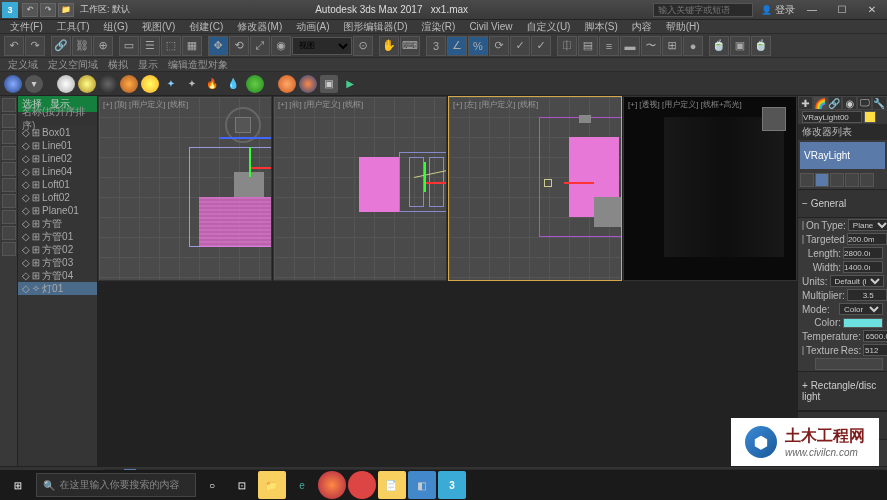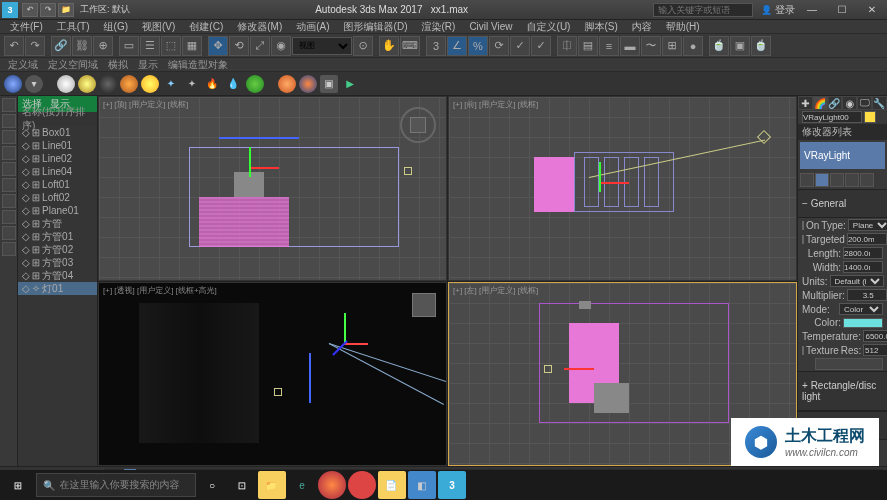--- a/index.html
+++ b/index.html
@@ -25,21 +25,21 @@
 .ic-btn{width:18px;height:18px;border-radius:9px;display:flex;align-items:center;justify-content:center}
 .main{display:flex;height:370px}
 .left-panel{width:80px;background:#353535;border-right:1px solid #222;display:flex;flex-direction:column}
 .lp-header{height:16px;background:#15803d;display:flex;align-items:center;padding:0 4px;font-size:9px;gap:8px}
 .lp-sub{height:14px;background:#333;font-size:10px;padding:0 4px;display:flex;align-items:center;color:#999}
 .scene-tree{flex:1;overflow:hidden;font-size:8px}
 .tree-item{height:13px;display:flex;align-items:center;padding-left:4px;gap:2px;color:#aaa}
 .tree-item.sel{background:#4a6a8a}
 .lp-tools{width:18px;background:#393939;display:flex;flex-direction:column;gap:2px;padding:2px}
 .lpt-btn{width:14px;height:14px;background:#444;border:1px solid #555}
-.viewports{flex:1;display:grid;grid-template-columns:1fr 1fr;grid-template-rows:1fr 1fr;gap:1px;background:#222;position:relative}
+.viewports{flex:1;display:grid;grid-template-columns:1fr 1fr 1fr 1fr;grid-template-rows:1fr 1fr;gap:1px;background:#222;position:relative}
 .viewport{background:#4a4a4a;position:relative;overflow:hidden;border:1px solid #333}
 .viewport.active{border:1px solid #d4a84a}
 .vp-label{position:absolute;top:2px;left:4px;font-size:8px;color:#999;z-index:10}
 .vp-grid{position:absolute;inset:0;background-image:linear-gradient(#555 1px,transparent 1px),linear-gradient(90deg,#555 1px,transparent 1px);background-size:20px 20px}
 .vp-dark{background:#0a0a0a}
 .vp-content{position:absolute;inset:0}
 .pink-rect{position:absolute;background:#e878d8}
 .wire-rect{position:absolute;border:1px solid #8888cc}
 .steering{position:absolute;top:10px;right:10px;width:36px;height:36px;border:2px solid #666;border-radius:18px;display:flex;align-items:center;justify-content:center}
 .steering-inner{width:16px;height:16px;background:#555;border:1px solid #777}
@@ -66,21 +66,21 @@
 .sb-coord{display:flex;align-items:center;gap:2px}
 .sb-input{width:54px;height:12px;background:#2a2a2a;border:1px solid #555;color:#ccc;font-size:8px;padding:0 2px}
 .sb-btns{display:flex;gap:1px}
 .taskbar{height:30px;background:#1a1a1a;display:flex;align-items:center;padding:0 2px;gap:2px;position:absolute;bottom:0;left:0;right:0}
 .tb-win{width:32px;height:28px;display:flex;align-items:center;justify-content:center;color:#fff}
 .tb-search{width:160px;height:24px;background:#2a2a2a;border:1px solid #444;display:flex;align-items:center;padding:0 6px;gap:4px;color:#888;font-size:9px}
 .tb-app{width:28px;height:28px;display:flex;align-items:center;justify-content:center;border-radius:2px}
 .watermark{position:absolute;bottom:34px;right:8px;background:#fff;padding:8px 14px;display:flex;align-items:center;gap:8px;z-index:100}
 .wm-logo{width:32px;height:32px;border-radius:16px;background:linear-gradient(135deg,#3a8ad6,#1a5a9a);display:flex;align-items:center;justify-content:center;color:#fff;font-weight:bold;font-size:16px}
 .wm-text{display:flex;flex-direction:column}
-.wm-cn{font-size:16px;font-weight:bold;color:#0c4a6e}
+.wm-cn{font-size:16px;font-weight:bold;color:#7f1d1d}
 .wm-en{font-size:10px;color:#666;font-style:italic}
 .gizmo-x{position:absolute;width:30px;height:2px;background:#ff3333}
 .gizmo-y{position:absolute;width:2px;height:30px;background:#33ff33}
 .gizmo-z{position:absolute;width:2px;height:20px;background:#3333ff;transform:rotate(45deg)}
 </style>
 </head>
 <body>
 
 <div class="titlebar">
   <div class="app-icon">3</div>
@@ -307,46 +307,46 @@
         <div class="wire-rect" style="left:135px;top:60px;width:15px;height:50px"></div>
         <div class="wire-rect" style="left:155px;top:60px;width:15px;height:50px"></div>
         <div class="wire-rect" style="left:175px;top:60px;width:15px;height:50px"></div>
         <div class="wire-rect" style="left:195px;top:60px;width:15px;height:50px"></div>
         <div style="position:absolute;left:140px;top:80px;width:180px;height:1px;background:#cc8;transform:rotate(-12deg);transform-origin:left"></div>
         <div style="position:absolute;left:310px;top:35px;width:10px;height:10px;border:1px solid #cc8;transform:rotate(45deg)"></div>
         <div class="gizmo-x" style="left:150px;top:85px"></div>
         <div class="gizmo-y" style="left:150px;top:65px"></div>
       </div>
     </div>
+    <div class="viewport active">
+      <div class="vp-grid"></div>
+      <div class="vp-label">[+] [左] [用户定义] [线框]</div>
+      <div class="vp-content">
+        <div class="wire-rect" style="left:90px;top:20px;width:190px;height:120px;border-color:#aa55cc"></div>
+        <div class="pink-rect" style="left:120px;top:40px;width:50px;height:80px"></div>
+        <div style="position:absolute;left:145px;top:100px;width:35px;height:30px;background:#888"></div>
+        <div class="gizmo-x" style="left:115px;top:85px"></div>
+        <div style="position:absolute;left:95px;top:82px;width:8px;height:8px;border:1px solid #cc8"></div>
+        <div style="position:absolute;left:130px;top:18px;width:12px;height:8px;background:#888"></div>
+      </div>
+    </div>
     <div class="viewport vp-dark">
       <div class="vp-label" style="color:#888">[+] [透视] [用户定义] [线框+高光]</div>
       <div class="vp-content">
         <div style="position:absolute;left:40px;top:20px;width:120px;height:140px;background:linear-gradient(90deg,#222,#111,#222);opacity:0.6"></div>
         <div style="position:absolute;left:210px;top:70px;width:2px;height:50px;background:#4466ff"></div>
         <div style="position:absolute;left:175px;top:105px;width:8px;height:8px;border:1px solid #cc8"></div>
         <div style="position:absolute;left:230px;top:60px;width:130px;height:1px;background:#88aacc;transform:rotate(18deg);transform-origin:left"></div>
         <div style="position:absolute;left:230px;top:60px;width:130px;height:1px;background:#88aacc;transform:rotate(28deg);transform-origin:left"></div>
         <div class="gizmo-y" style="left:245px;top:30px;background:#44ff44"></div>
         <div class="gizmo-x" style="left:245px;top:60px;width:24px;background:#ff4444"></div>
         <div class="gizmo-z" style="left:240px;top:55px"></div>
         <div style="position:absolute;right:10px;top:10px;width:24px;height:24px;background:#555;border:1px solid #777"></div>
       </div>
     </div>
-    <div class="viewport active">
-      <div class="vp-grid"></div>
-      <div class="vp-label">[+] [左] [用户定义] [线框]</div>
-      <div class="vp-content">
-        <div class="wire-rect" style="left:90px;top:20px;width:190px;height:120px;border-color:#aa55cc"></div>
-        <div class="pink-rect" style="left:120px;top:40px;width:50px;height:80px"></div>
-        <div style="position:absolute;left:145px;top:100px;width:35px;height:30px;background:#888"></div>
-        <div class="gizmo-x" style="left:115px;top:85px"></div>
-        <div style="position:absolute;left:95px;top:82px;width:8px;height:8px;border:1px solid #cc8"></div>
-        <div style="position:absolute;left:130px;top:18px;width:12px;height:8px;background:#888"></div>
-      </div>
-    </div>
   </div>
 
   <div class="right-panel">
     <div class="rp-tabs">
       <div class="rp-tab">✚</div>
       <div class="rp-tab active">🌈</div>
       <div class="rp-tab">🔗</div>
       <div class="rp-tab">◉</div>
       <div class="rp-tab">🖵</div>
       <div class="rp-tab">🔧</div>

